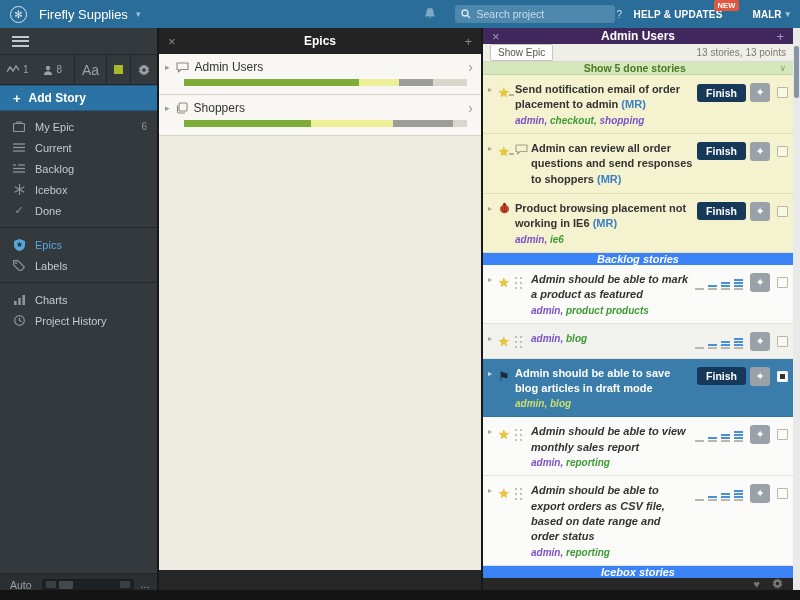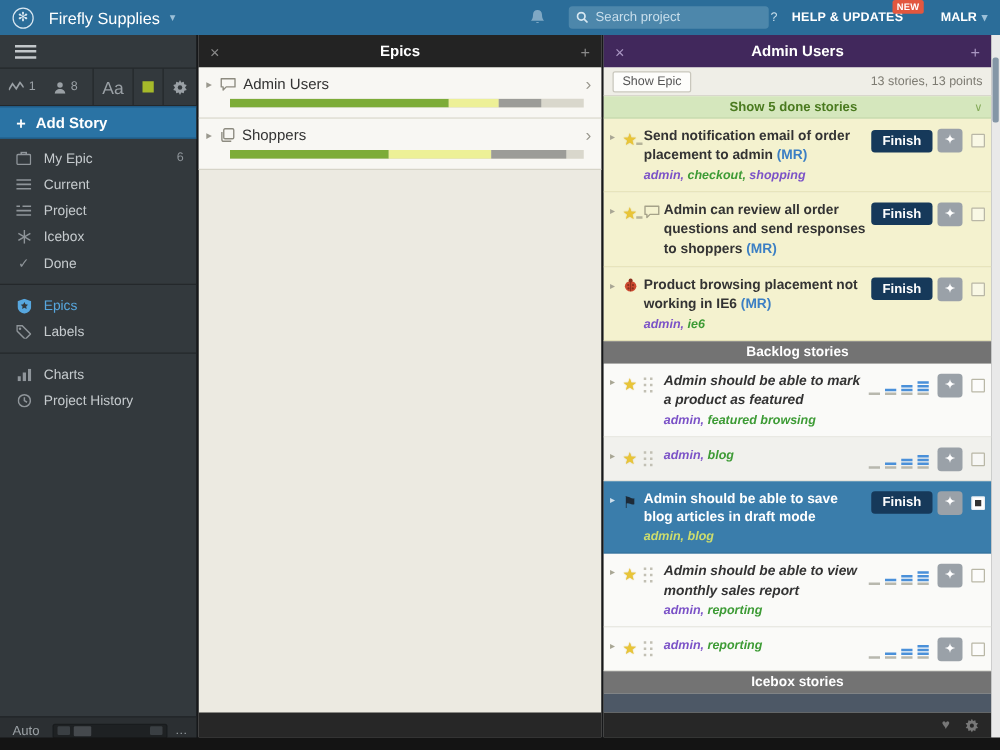--- a/index.html
+++ b/index.html
@@ -138,22 +138,22 @@
   .checkbox { width:11px; height:11px; border:1px solid #b9b7a6; background:rgba(255,255,255,.45);
     border-radius:1px; margin-left:3px; cursor:pointer; }
   .story.selected .checkbox { background:#fff; border-color:#e8eef3; position:relative; }
   .story.selected .checkbox::after { content:""; position:absolute; left:2px; top:2px; right:2px; bottom:2px; background:#333; }
   .est-buttons { display:flex; align-items:flex-end; gap:2px; margin-right:2px; }
   .est { width:11px; height:15px; background:transparent; border:none; position:relative; cursor:pointer; padding:0;}
   .est .bars { position:absolute; bottom:3px; left:1px; right:1px; display:flex; flex-direction:column-reverse; gap:1px;}
   .est .bars i { display:block; height:2px; background:#4a90d9; }
   .est .base { position:absolute; bottom:0; left:1px; right:1px; height:2px; background:#b8b8ae; }
 
-  .section-divider { height:18px; background:#737373; color:#fff; font-size:11px; font-weight:bold;
-    display:flex; align-items:center; justify-content:center; }
+  .section-divider { height:18px; background:#3b82f6; color:#fff; font-size:11px; font-weight:bold;
+    display:flex; align-items:center; justify-content:center;font-style:italic; }
   .icebox-area { flex:1; background:#4d5866; }
 
   
   .v-scrollbar { position:absolute; top:28px; right:0; width:7px; height:572px; background:#e9e9e9; }
   .v-thumb { position:absolute; top:18px; left:1px; width:5px; height:52px; background:#8496a6; border-radius:2px; }
 
   
   .bottom-strip { position:absolute; left:0; top:590px; width:800px; height:10px; background:#141414; }
 
   
@@ -263,21 +263,21 @@
         <span class="nicon">
           <svg width="12" height="9" viewBox="0 0 12 9">
               <g stroke="#8f959a" stroke-width="1.3">
                 <line x1="0" y1="1" x2="3" y2="1"></line>
                 <line x1="5" y1="1" x2="12" y2="1"></line>
                 <line x1="0" y1="4.5" x2="12" y2="4.5"></line>
                 <line x1="0" y1="8" x2="12" y2="8"></line>
               </g>
             </svg>
         </span>
-        <span>Project</span>
+        <span>Backlog</span>
       </div>
       <div class="nav-item">
         <span class="nicon">
           <svg width="11" height="11" viewBox="0 0 11 11">
               <g stroke="#8f959a" stroke-width="1.1">
                 <line x1="5.5" y1="0" x2="5.5" y2="11"></line>
                 <line x1="0.7" y1="2.7" x2="10.3" y2="8.3"></line>
                 <line x1="0.7" y1="8.3" x2="10.3" y2="2.7"></line>
               </g>
             </svg>
@@ -482,21 +482,21 @@
 
     <div class="story backlog-item bl-a">
       <span class="s-caret">▸</span>
       <span class="s-type">
         <span class="star">★</span>
       </span>
       <span class="s-extra"><span class="grip"></span></span>
       <div class="s-main">
         <div class="s-title"><span>Admin should be able to mark a product as featured</span></div>
         <div class="labels">
-          <span class="lbl epic">admin</span><span class="lbl green">featured browsing</span>
+          <span class="lbl epic">admin</span><span class="lbl green">product products</span>
         </div>
       </div>
       <div class="s-actions">
         <span class="est-buttons">
           <button class="est">
               <span class="bars"></span>
               <span class="base"></span>
             </button>
           <button class="est">
               <span class="bars">
@@ -632,20 +632,21 @@
       </div>
     </div>
 
     <div class="story backlog-item bl-a">
       <span class="s-caret">▸</span>
       <span class="s-type">
         <span class="star">★</span>
       </span>
       <span class="s-extra"><span class="grip"></span></span>
       <div class="s-main">
+        <div class="s-title"><span>Admin should be able to export orders as CSV file, based on date range and order status</span></div>
         <div class="labels">
           <span class="lbl epic">admin</span><span class="lbl green">reporting</span>
         </div>
       </div>
       <div class="s-actions">
         <span class="est-buttons">
           <button class="est">
               <span class="bars"></span>
               <span class="base"></span>
             </button>

